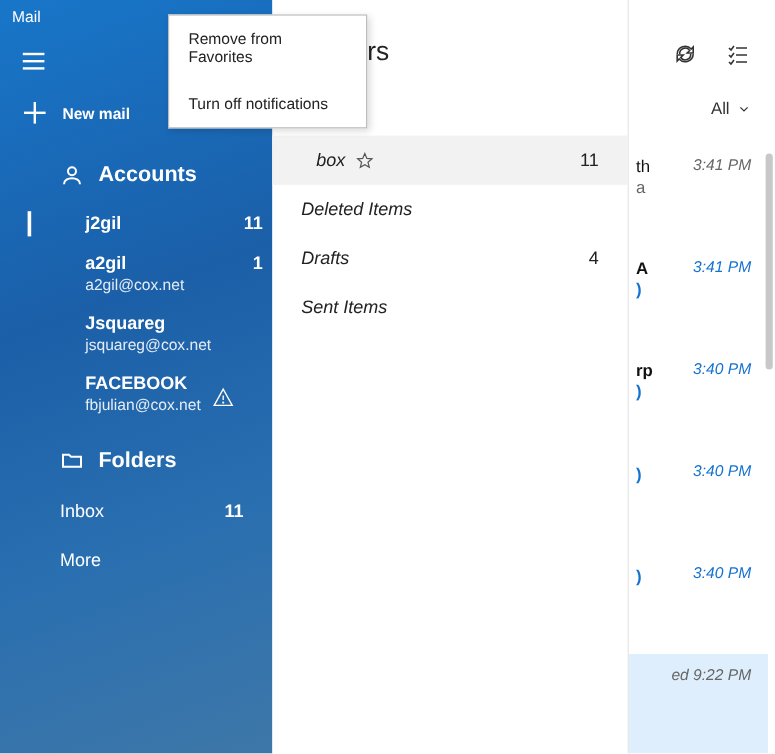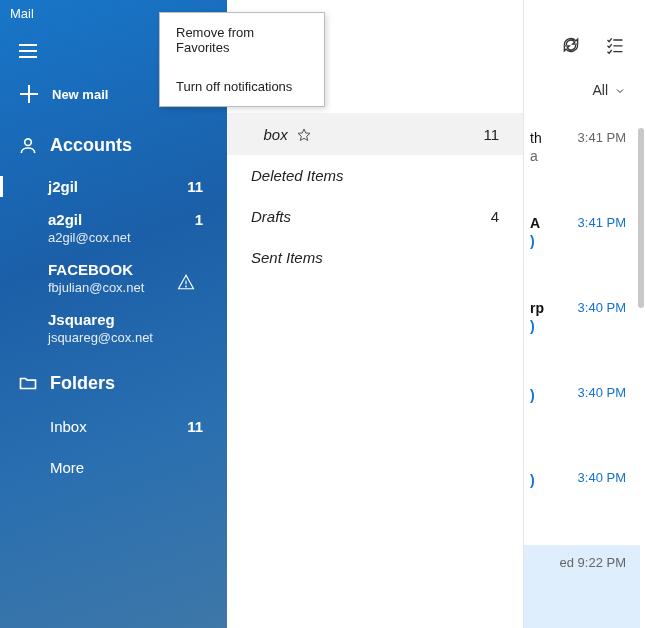--- a/index.html
+++ b/index.html
@@ -42,30 +42,31 @@
   }
   .plus::before, .plus::after {
     content: ""; position: absolute; background: #fff;
   }
   .plus::before { left: 8px; top: 0; width: 2px; height: 18px; }
   .plus::after  { top: 8px; left: 0; height: 2px; width: 18px; }
   .newmail-label { font-size: 13px; font-weight: 600; }
 
   .section {
     padding: 10px 0 8px 18px;
-    display: flex; 
+    display: flex; align-items: center; margin-left: 32px;
   }
   .section .icon { width: 20px; margin-right: 12px; display:flex; justify-content:center;}
   .section-label { font-size: 18px; font-weight: 600; }
 
   .accounts-list { padding: 6px 0 10px 0; }
   .account {
-    padding: 8px 24px 8px 48px;
+    padding: 8px 8px 8px 48px;
     position: relative;
     cursor: pointer;
+    margin-left: 23px;
   }
   .account.selected::before {
     content: ""; position: absolute; left: 0; top: 6px; bottom: 6px; width: 3px; background: #fff;
   }
   .account-name { font-size: 15px; font-weight: 600; display:flex; justify-content:space-between;}
   .account-email { font-size: 13px; color: rgba(255,255,255,0.88); margin-top:2px;}
   .count { font-weight:600; font-size:15px; }
   .warn { position:absolute; right:32px; bottom:8px; }
   .warn svg { width:18px; height:18px; stroke:#fff; fill:none; stroke-width:1.5;}
 
@@ -116,29 +117,29 @@
     position:absolute; top:82px; right:20px; display:flex; align-items:center; gap:6px; font-size:14px; color:#333;
     cursor:pointer;
   }
   .filter .chev{ width:12px;height:12px;}
   .filter .chev svg{width:12px;height:12px;stroke:#333;fill:none;stroke-width:2;}
   .maillist{ position:absolute; top:120px; right:6px; left:0; bottom:0; overflow:hidden;}
   .mailrow{ padding:10px 14px 10px 6px; display:flex; justify-content:space-between; align-items:flex-start; height:85px;}
   .mailrow.selected{ background:#dfeefc;}
   .mailrow .subj{font-size:14px; color:#111; white-space:nowrap; overflow:hidden;}
   .mailrow .prev{font-size:14px; color:#666; white-space:nowrap; overflow:hidden; margin-top:2px;}
-  .mailrow .time{font-size:13px; color:#1472d0; white-space:nowrap; margin-left:6px;}
+  .mailrow .time{font-size:13px; color:#1472d0; white-space:nowrap; margin-left:6px;font-style:italic;}
   .mailrow.first .time{ color:#666;}
   .mailrow .leftfrag{ overflow:hidden; flex:1;}
   .mailrow .grey{color:#666;}
   .scroll{ position:absolute; right:2px; top:128px; width:6px; height:180px; background:#c8c8c8; border-radius:3px;}
 
   
   .ctxmenu{
-    position:absolute; left:159px; top:12px; width:166px;
+    position:absolute; left:140px; top:12px; width:166px;
     background:#fff; border:1px solid #bdbdbd;
     box-shadow:2px 2px 6px rgba(0,0,0,0.15);
     z-index:100;
   }
   .ctxitem{
     padding:12px 16px; font-size:13px; color:#222; cursor:pointer;
   }
 </style>
 </head>
 <body>
@@ -175,34 +176,34 @@
         </div>
         <div class="account">
           <div class="account-name">
             <span>a2gil</span>
             <span class="count">1</span>
           </div>
           <div class="account-email">a2gil@cox.net</div>
         </div>
         <div class="account">
           <div class="account-name">
+            <span>Jsquareg</span>
+          </div>
+          <div class="account-email">jsquareg@cox.net</div>
+        </div>
+        <div class="account">
+          <div class="account-name">
             <span>FACEBOOK</span>
           </div>
           <div class="account-email">fbjulian@cox.net</div>
           <span class="warn"><svg viewBox="0 0 24 24">
               <path d="M12 3L2 21h20L12 3z"></path>
               <line x1="12" y1="10" x2="12" y2="15"></line>
               <circle cx="12" cy="18" r="0.5"></circle>
             </svg></span>
-        </div>
-        <div class="account">
-          <div class="account-name">
-            <span>Jsquareg</span>
-          </div>
-          <div class="account-email">jsquareg@cox.net</div>
         </div>
       </div>
 
     <div class="section">
       <span class="icon">
         <svg viewBox="0 0 24 24">
             <path d="M3 6h6l2 2h10v10H3z" stroke="#fff" fill="none" stroke-width="2"></path>
           </svg>
       </span>
       <span class="section-label">Folders</span>

